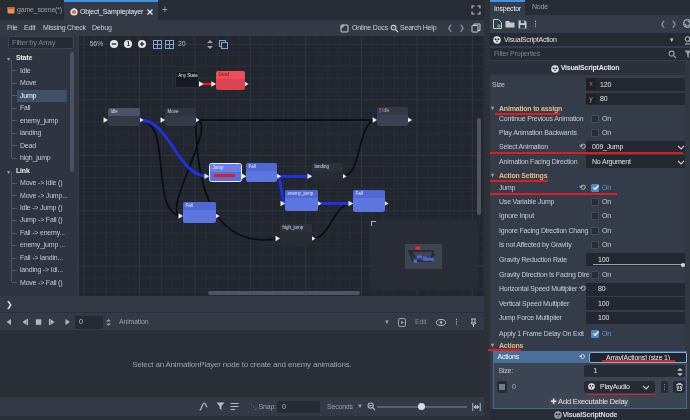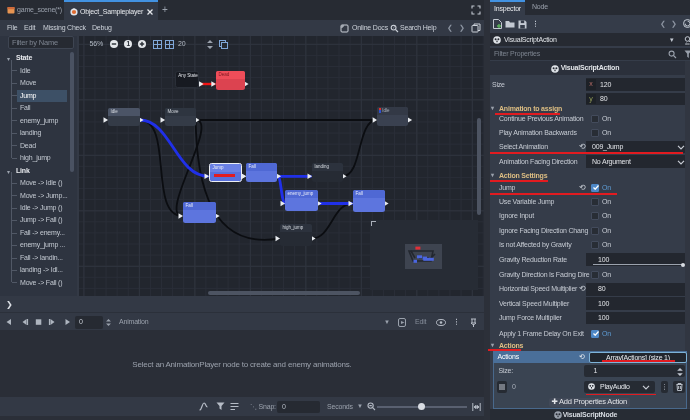--- a/index.html
+++ b/index.html
@@ -108,21 +108,21 @@
     </svg>
   <span class="m" style="left:447px; color:#8b93a0;">❮</span>
   <span class="m" style="left:459px; color:#8b93a0;">❯</span>
   <svg class="abs" style="left:471px; top:3px;" width="10" height="10" viewBox="0 0 10 10">
       <rect x="1" y="2.5" width="6" height="6.5" rx="0.5" fill="none" stroke="#ccd1d9" stroke-width="1"></rect>
       <path d="M3 2.5 V1 H9 V7.5 H7" fill="none" stroke="#ccd1d9" stroke-width="1"></path>
     </svg>
 </div>
 
 <div id="leftpanel" class="abs">
-  <div class="abs" id="filterbox">Filter by Name</div>
+  <div class="abs" id="filterbox">Filter by Array</div>
 
   <div class="abs" style="left:11px; top:24px; width:1px; height:98px; background:#515866;"></div>
   <div class="abs" style="left:11px; top:136px; width:1px; height:110px; background:#515866;"></div>
   <div class="abs" style="left:12px; top:34px; width:5px; height:1px; background:#515866;"></div>
   <div class="abs" style="left:12px; top:47px; width:5px; height:1px; background:#515866;"></div>
   <div class="abs" style="left:12px; top:59px; width:5px; height:1px; background:#515866;"></div>
   <div class="abs" style="left:12px; top:72px; width:5px; height:1px; background:#515866;"></div>
   <div class="abs" style="left:12px; top:84px; width:5px; height:1px; background:#515866;"></div>
   <div class="abs" style="left:12px; top:97px; width:5px; height:1px; background:#515866;"></div>
   <div class="abs" style="left:12px; top:109px; width:5px; height:1px; background:#515866;"></div>
@@ -571,21 +571,21 @@
           <path d="M1 0.8 L4 3.8 L7 0.8" stroke="#c8cdd5" stroke-width="1.2" fill="none"></path>
         </svg>
     </div>
     <div class="redline" style="left:91.5px; top:30.8px; width:70.5px; height:1.5px;"></div>
     <div class="abs" style="left:167px; top:17.8px; width:7px; height:12.5px; background:#262b33; border-radius:2px; text-align:center; line-height:12px; font-size:7px; color:#c3c9d2;">⋮</div>
     <div class="abs" style="left:179px; top:17.8px; width:12px; height:12.5px; background:#262b33; border-radius:2px;">
       <svg class="abs" style="left:2.5px; top:2.5px;" width="7" height="8" viewBox="0 0 7 8">
           <path d="M0.5 1.5 H6.5 M2 1.5 V0.5 H5 V1.5 M1 1.5 L1.5 7.5 H5.5 L6 1.5 M2.6 3 V6 M4.4 3 V6" stroke="#c3c9d2" stroke-width="0.9" fill="none"></path>
         </svg>
     </div>
-    <div class="abs" style="left:55px; top:35.3px; width:80.5px; height:8.8px; background:#414958; border-radius:2px; text-align:center; line-height:8.8px; color:#e2e4e8; font-size:7.5px;">✚ Add Properties Action</div>
+    <div class="abs" style="left:55px; top:35.3px; width:80.5px; height:8.8px; background:#414958; border-radius:2px; text-align:center; line-height:8.8px; color:#e2e4e8; font-size:7.5px;">✚ Add Executable Delay</div>
   </div>
   <div class="abs" style="left:0px; top:408.5px; width:200px; height:11.5px; background:#272c34; text-align:center; font-weight:bold; color:#d8dce2; line-height:11.5px;">VisualScriptNode</div>
   <svg class="abs" style="left:64px; top:410.5px;" width="8" height="8" viewBox="0 0 8 8">
       <circle cx="4" cy="4" r="3.8" fill="#9aa1ac"></circle>
       <circle cx="2.6" cy="3.2" r="1" fill="#272c34"></circle>
       <circle cx="5.4" cy="3.2" r="1" fill="#272c34"></circle>
       <rect x="3.4" y="4.6" width="1.2" height="1.6" fill="#272c34"></rect>
     </svg>
 </div>
 

